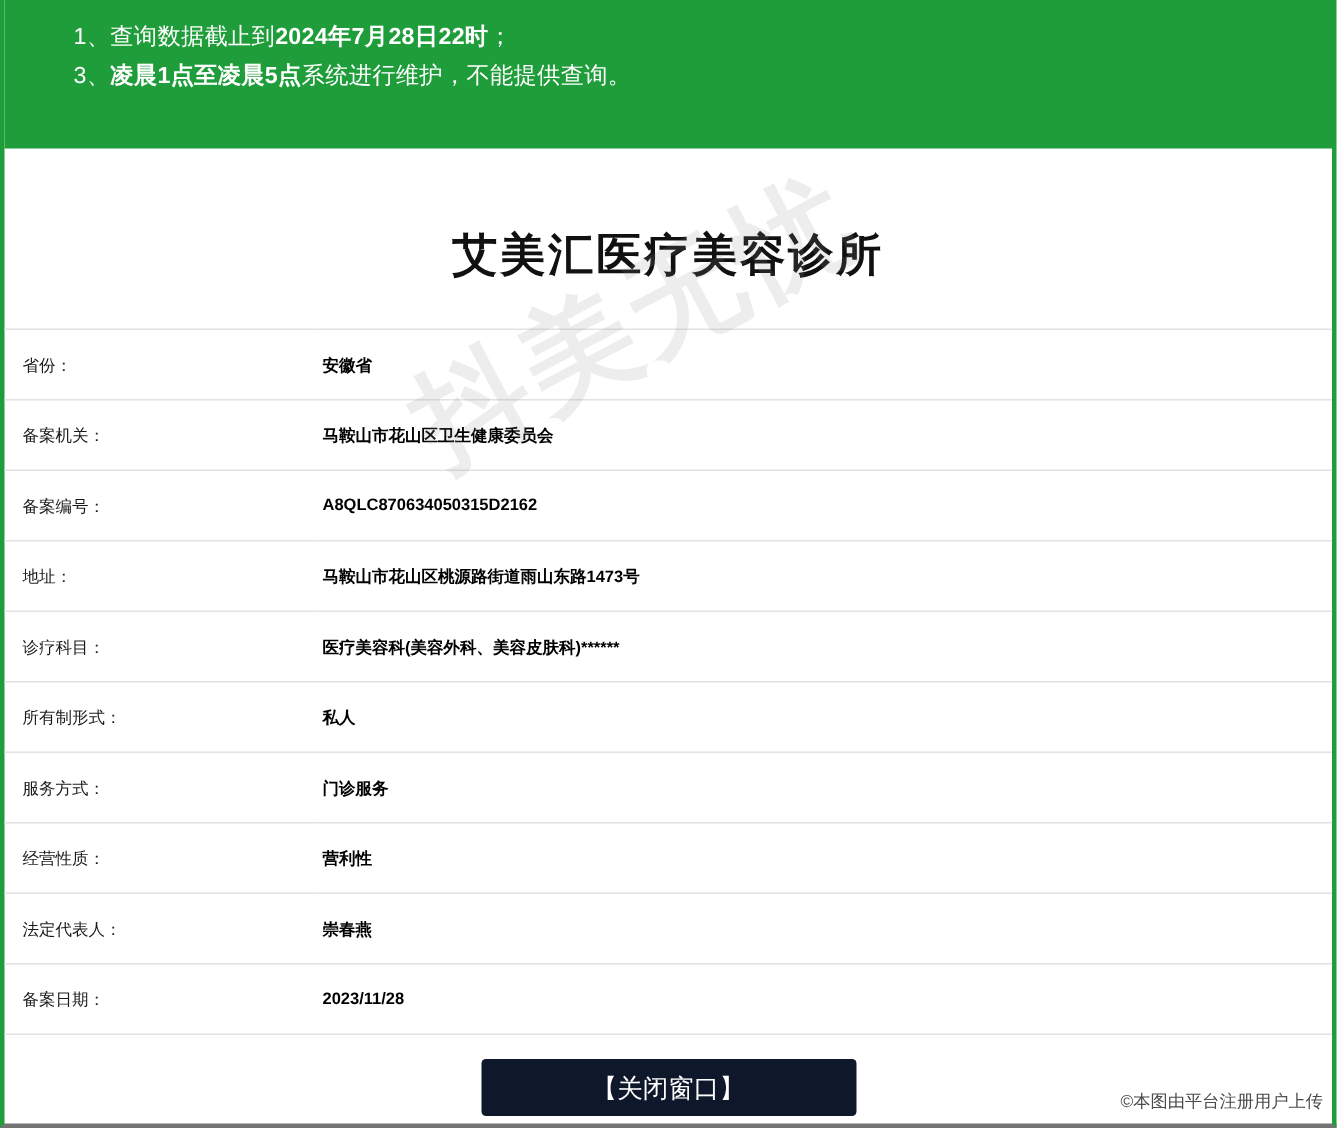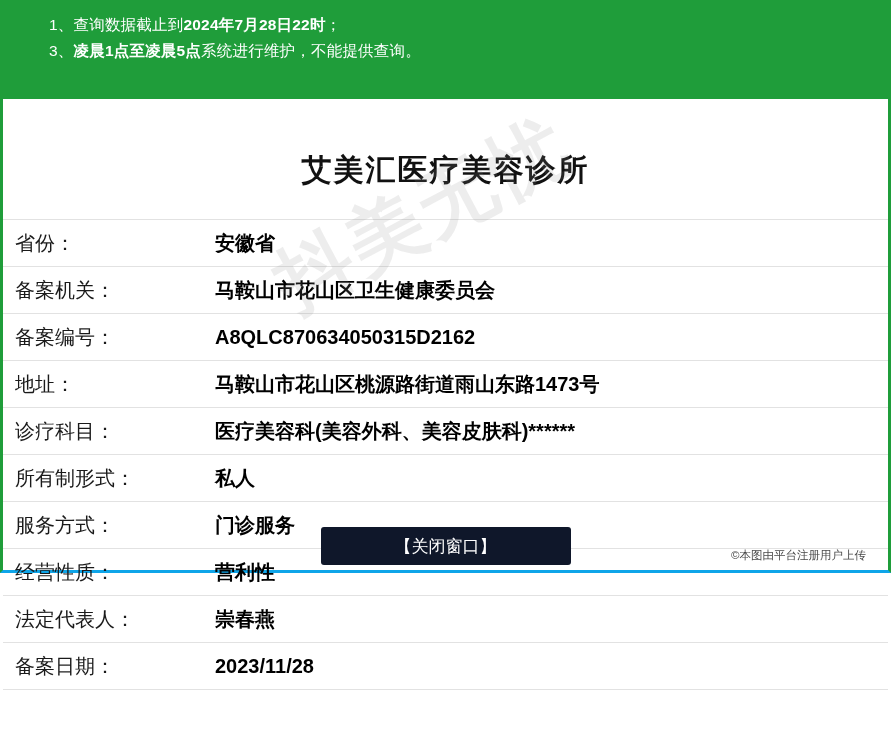--- a/index.html
+++ b/index.html
@@ -9,25 +9,25 @@
   body {
     width: 891px;
     height: 752px;
     background: #ffffff;
     font-family: "Liberation Sans", sans-serif;
     overflow: hidden;
   }
   .page {
     position: relative;
     width: 891px;
-    height: 573px;
+    height: 752px;
     box-sizing: border-box;
     border-left: 3px solid #1f9d3a;
     border-right: 3px solid #1f9d3a;
-    border-bottom: 3px solid #0ea5e9;
+    border-bottom: 3px solid #737373;
     background: #ffffff;
   }
   
   .notice {
     background: #1f9d3a;
     color: #ffffff;
     padding: 12px 0 14px 0;
     height: 99px;
     box-sizing: border-box;
   }
@@ -57,21 +57,21 @@
   .info-table {
     width: 100%;
     border-collapse: collapse;
     table-layout: fixed;
   }
   .info-table tr {
     height: 47px;
   }
   .info-table td {
     border-bottom: 1px solid #e2e2e2;
-    font-size: 20px;
+    font-size: 11px;
     color: #222222;
     vertical-align: middle;
     padding: 0;
   }
   .info-table tr:first-child td {
     border-top: 1px solid #e2e2e2;
   }
   td.label {
     width: 196px;
     padding-left: 12px;
@@ -116,21 +116,21 @@
     background: #0f172a;
     color: #ffffff;
     font-size: 17px;
     border: none;
     border-radius: 3px;
     cursor: pointer;
     font-family: Liberation Serif, serif;
   }
   .corner-note {
     position: absolute;
-    right: 22px;
+    right: 6px;
     bottom: 4px;
     font-size: 11.5px;
     color: #4a4a4a;
     white-space: nowrap;
   }
   .corner-note .cmark {
     font-size: 11.5px;
   }
 </style>
 </head>

